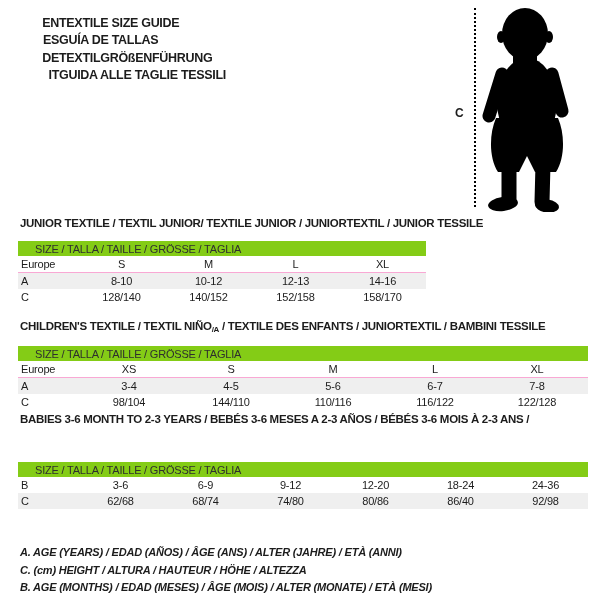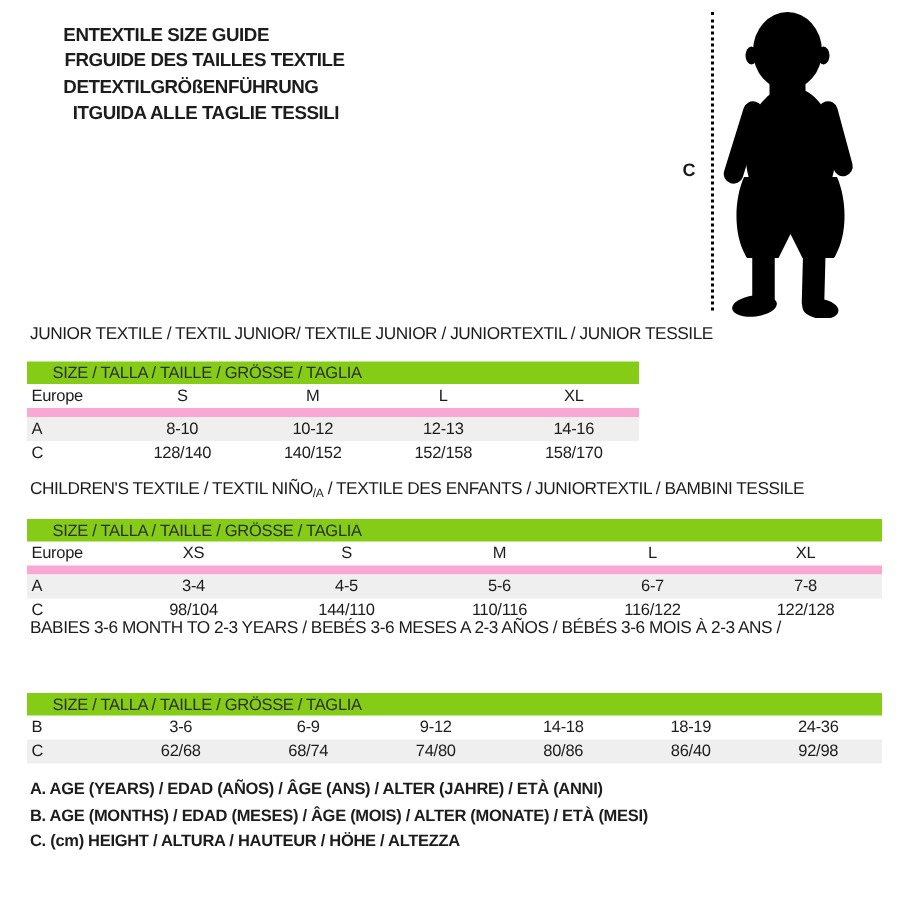--- a/index.html
+++ b/index.html
@@ -11,48 +11,48 @@
   .abs{position:absolute;}
   
   .langs{left:22px;top:14px;text-align:right;}
   .lang-row{display:flex;height:17.5px;align-items:center;
     font-weight:bold;font-size:12.5px;letter-spacing:-0.3px;}
   .lang-code{width:37px;}
   
   .dotline{left:474px;top:8px;height:199px;width:0;border-left:2px dotted #000;}
   .c-label{left:455px;top:106px;font-weight:bold;font-size:12px;}
   
-  .t-title{font-weight:normal;font-size:11.5px;letter-spacing:-0.3px;line-height:14px;white-space:nowrap;}
+  .t-title{font-weight:bold;font-size:11.5px;letter-spacing:-0.3px;line-height:14px;white-space:nowrap;}
   .sub{font-size:8px;vertical-align:-2px;}
   
   .tbl{box-sizing:border-box;}
   .bar{height:15px;background:#84cc16;display:flex;align-items:center;
     padding-left:17px;font-size:11px;letter-spacing:-0.2px;color:#2e2e2e;box-sizing:border-box;}
   .row{display:grid;height:16px;align-items:center;font-size:11px;letter-spacing:-0.2px;}
   .cols4{grid-template-columns:60px repeat(4,1fr);}
   .cols5{grid-template-columns:60px repeat(5,1fr);}
   .cols6{grid-template-columns:60px repeat(6,1fr);}
   .cell{text-align:center;}
   .lbl{text-align:left;padding-left:3px;}
-  .europe{border-bottom:6px solid #f9a8d4;}
+  .europe{border-bottom:1px solid #f9a8d4;}
   .alt{background:#efefef;}
   
   .fnote{font-weight:bold;font-size:11px;letter-spacing:-0.2px;height:17.5px;white-space:nowrap;}
 </style>
 </head>
 <body>
 
 <div class="abs langs">
   <div class="lang-row">
     <span class="lang-code">EN</span>
     <span>TEXTILE SIZE GUIDE</span>
   </div>
   <div class="lang-row">
-    <span class="lang-code">FR</span>
-    <span>GUIDE DES TAILLES TEXTILE</span>
+    <span class="lang-code">ES</span>
+    <span>GUÍA DE TALLAS</span>
   </div>
   <div class="lang-row">
     <span class="lang-code">DE</span>
     <span>TEXTILGRÖßENFÜHRUNG</span>
   </div>
   <div class="lang-row">
     <span class="lang-code">IT</span>
     <span>GUIDA ALLE TAGLIE TESSILI</span>
   </div>
 </div>
@@ -138,32 +138,32 @@
 <div class="abs t-title" style="left:20px;top:412px;">
   <div>BABIES 3-6 MONTH TO 2-3 YEARS / BEBÉS 3-6 MESES A 2-3 AÑOS / BÉBÉS 3-6 MOIS À 2-3 ANS /</div>
 </div>
 <div class="abs tbl" style="left:18px;top:462px;width:570px;">
   <div class="bar">SIZE / TALLA / TAILLE / GRÖSSE / TAGLIA</div>
   <div class="row cols6">
     <span class="cell lbl">B</span>
     <span class="cell">3-6</span>
     <span class="cell">6-9</span>
     <span class="cell">9-12</span>
-    <span class="cell">14-18</span>
-    <span class="cell">18-19</span>
+    <span class="cell">12-20</span>
+    <span class="cell">18-24</span>
     <span class="cell">24-36</span>
   </div>
   <div class="row cols6 alt">
     <span class="cell lbl">C</span>
     <span class="cell">62/68</span>
     <span class="cell">68/74</span>
     <span class="cell">74/80</span>
     <span class="cell">80/86</span>
     <span class="cell">86/40</span>
     <span class="cell">92/98</span>
   </div>
 </div>
 
-<div class="abs" style="left:20px;top:520px;">
+<div class="abs" style="left:20px;top:546px;font-style:italic;">
   <div class="fnote">A. AGE (YEARS) / EDAD (AÑOS) / ÂGE (ANS) / ALTER (JAHRE) / ETÀ (ANNI)</div>
+  <div class="fnote">C. (cm) HEIGHT / ALTURA / HAUTEUR / HÖHE / ALTEZZA</div>
   <div class="fnote">B. AGE (MONTHS) / EDAD (MESES) / ÂGE (MOIS) / ALTER (MONATE) / ETÀ (MESI)</div>
-  <div class="fnote">C. (cm) HEIGHT / ALTURA / HAUTEUR / HÖHE / ALTEZZA</div>
 </div>
 
 </body></html>

